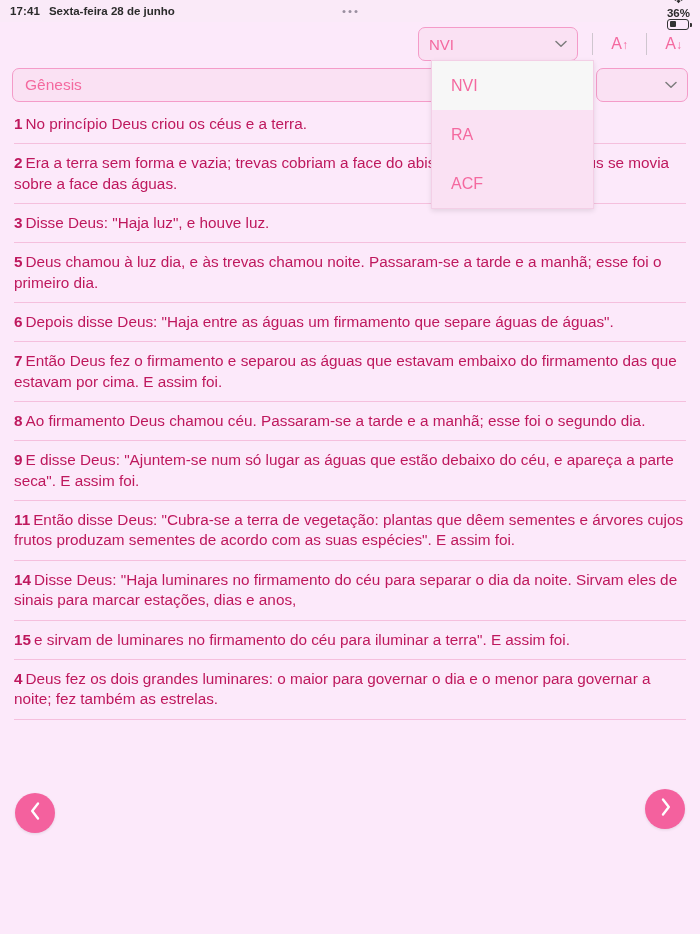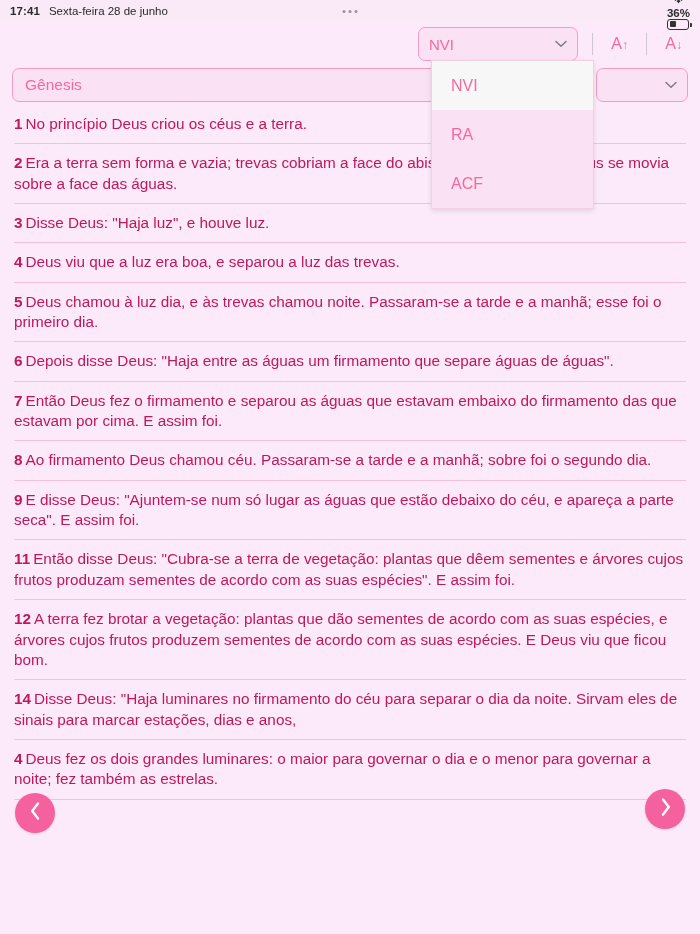--- a/index.html
+++ b/index.html
@@ -18,21 +18,21 @@
     display: flex;
     align-items: center;
     padding: 0 10px;
     font-size: 11.5px;
     color: #2b2b2b;
     font-weight: 600;
     position: relative;
   }
   .sb-left { display: flex; align-items: center; gap: 9px; justify-content: space-between; }
   .sb-time { letter-spacing: .1px; }
-  .sb-date { font-weight: 400; }
+  .sb-date { font-weight: 700; }
   .sb-center {
     position: absolute; left: 50%; transform: translateX(-50%);
     display: flex; gap: 3px; align-items: center;
   }
   .sb-dot { width: 3px; height: 3px; border-radius: 50%; background: #9a8fa0; }
   .sb-right {
     margin-left: auto; display: flex; align-items: center; gap: 0; flex-direction: column;
   }
   .wifi-ic { display: block; }
   .sb-batt-pct { font-size: 11.5px; font-weight: 600; }
@@ -205,29 +205,28 @@
           <path d="M1 1.5 L6 6.2 L11 1.5" stroke="#7d7d7d" stroke-width="1.5" fill="none" stroke-linecap="round" stroke-linejoin="round"></path>
         </svg>
     </span>
   </div>
 </div>
 
 <div class="verses" id="verse-list">
     <div class="verse"><span class="vnum">1</span><span>No princípio Deus criou os céus e a terra.</span></div>
     <div class="verse"><span class="vnum">2</span><span>Era a terra sem forma e vazia; trevas cobriam a face do abismo, e o Espírito de Deus se movia sobre a face das águas.</span></div>
     <div class="verse"><span class="vnum">3</span><span>Disse Deus: "Haja luz", e houve luz.</span></div>
-    <div class="verse"><span class="vnum">4</span><span>Deus viu que a luz era boa, e separou a luz das trevas.</span></div>
     <div class="verse"><span class="vnum">5</span><span>Deus chamou à luz dia, e às trevas chamou noite. Passaram-se a tarde e a manhã; esse foi o primeiro dia.</span></div>
     <div class="verse"><span class="vnum">6</span><span>Depois disse Deus: "Haja entre as águas um firmamento que separe águas de águas".</span></div>
     <div class="verse"><span class="vnum">7</span><span>Então Deus fez o firmamento e separou as águas que estavam embaixo do firmamento das que estavam por cima. E assim foi.</span></div>
-    <div class="verse"><span class="vnum">8</span><span>Ao firmamento Deus chamou céu. Passaram-se a tarde e a manhã; sobre foi o segundo dia.</span></div>
+    <div class="verse"><span class="vnum">8</span><span>Ao firmamento Deus chamou céu. Passaram-se a tarde e a manhã; esse foi o segundo dia.</span></div>
     <div class="verse"><span class="vnum">9</span><span>E disse Deus: "Ajuntem-se num só lugar as águas que estão debaixo do céu, e apareça a parte seca". E assim foi.</span></div>
     <div class="verse"><span class="vnum">11</span><span>Então disse Deus: "Cubra-se a terra de vegetação: plantas que dêem sementes e árvores cujos frutos produzam sementes de acordo com as suas espécies". E assim foi.</span></div>
-    <div class="verse"><span class="vnum">12</span><span>A terra fez brotar a vegetação: plantas que dão sementes de acordo com as suas espécies, e árvores cujos frutos produzem sementes de acordo com as suas espécies. E Deus viu que ficou bom.</span></div>
     <div class="verse"><span class="vnum">14</span><span>Disse Deus: "Haja luminares no firmamento do céu para separar o dia da noite. Sirvam eles de sinais para marcar estações, dias e anos,</span></div>
+    <div class="verse"><span class="vnum">15</span><span>e sirvam de luminares no firmamento do céu para iluminar a terra". E assim foi.</span></div>
     <div class="verse"><span class="vnum">4</span><span>Deus fez os dois grandes luminares: o maior para governar o dia e o menor para governar a noite; fez também as estrelas.</span></div>
   </div>
 
 <div class="dropdown" id="dropdown">
     <div class="dd-item sel">
       <span>NVI</span>
     </div>
     <div class="dd-item">
       <span>RA</span>
     </div>

